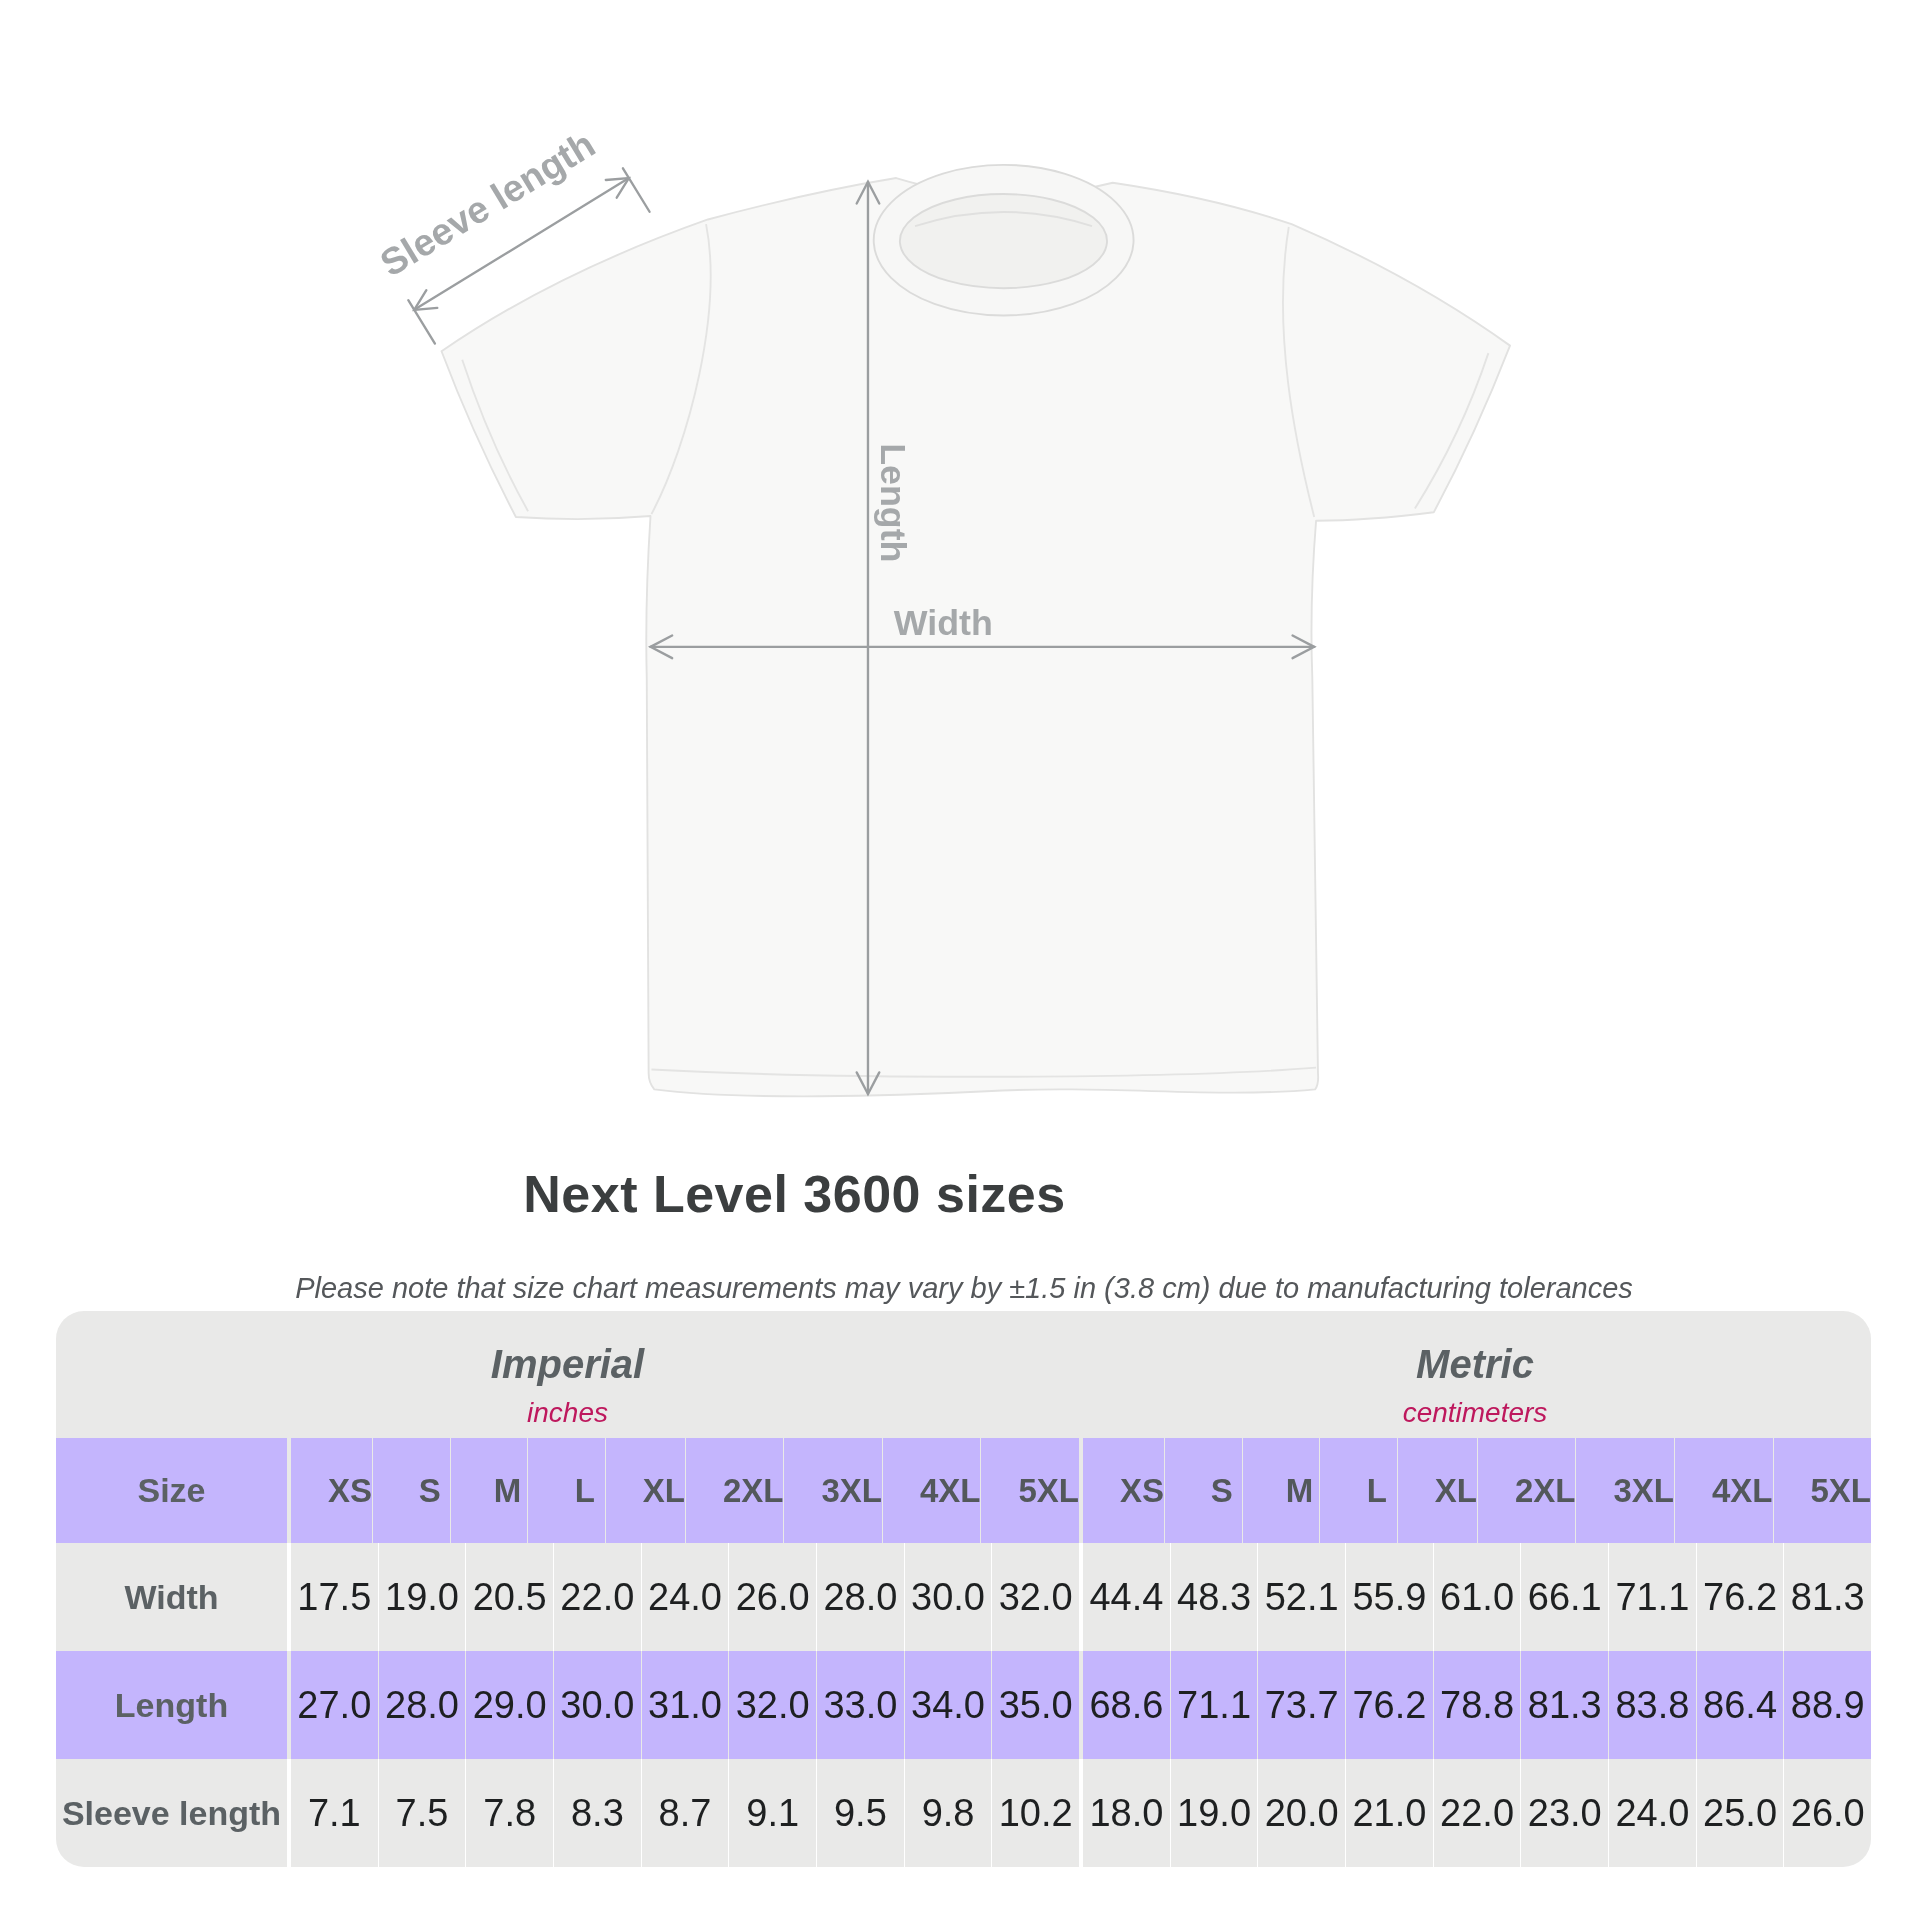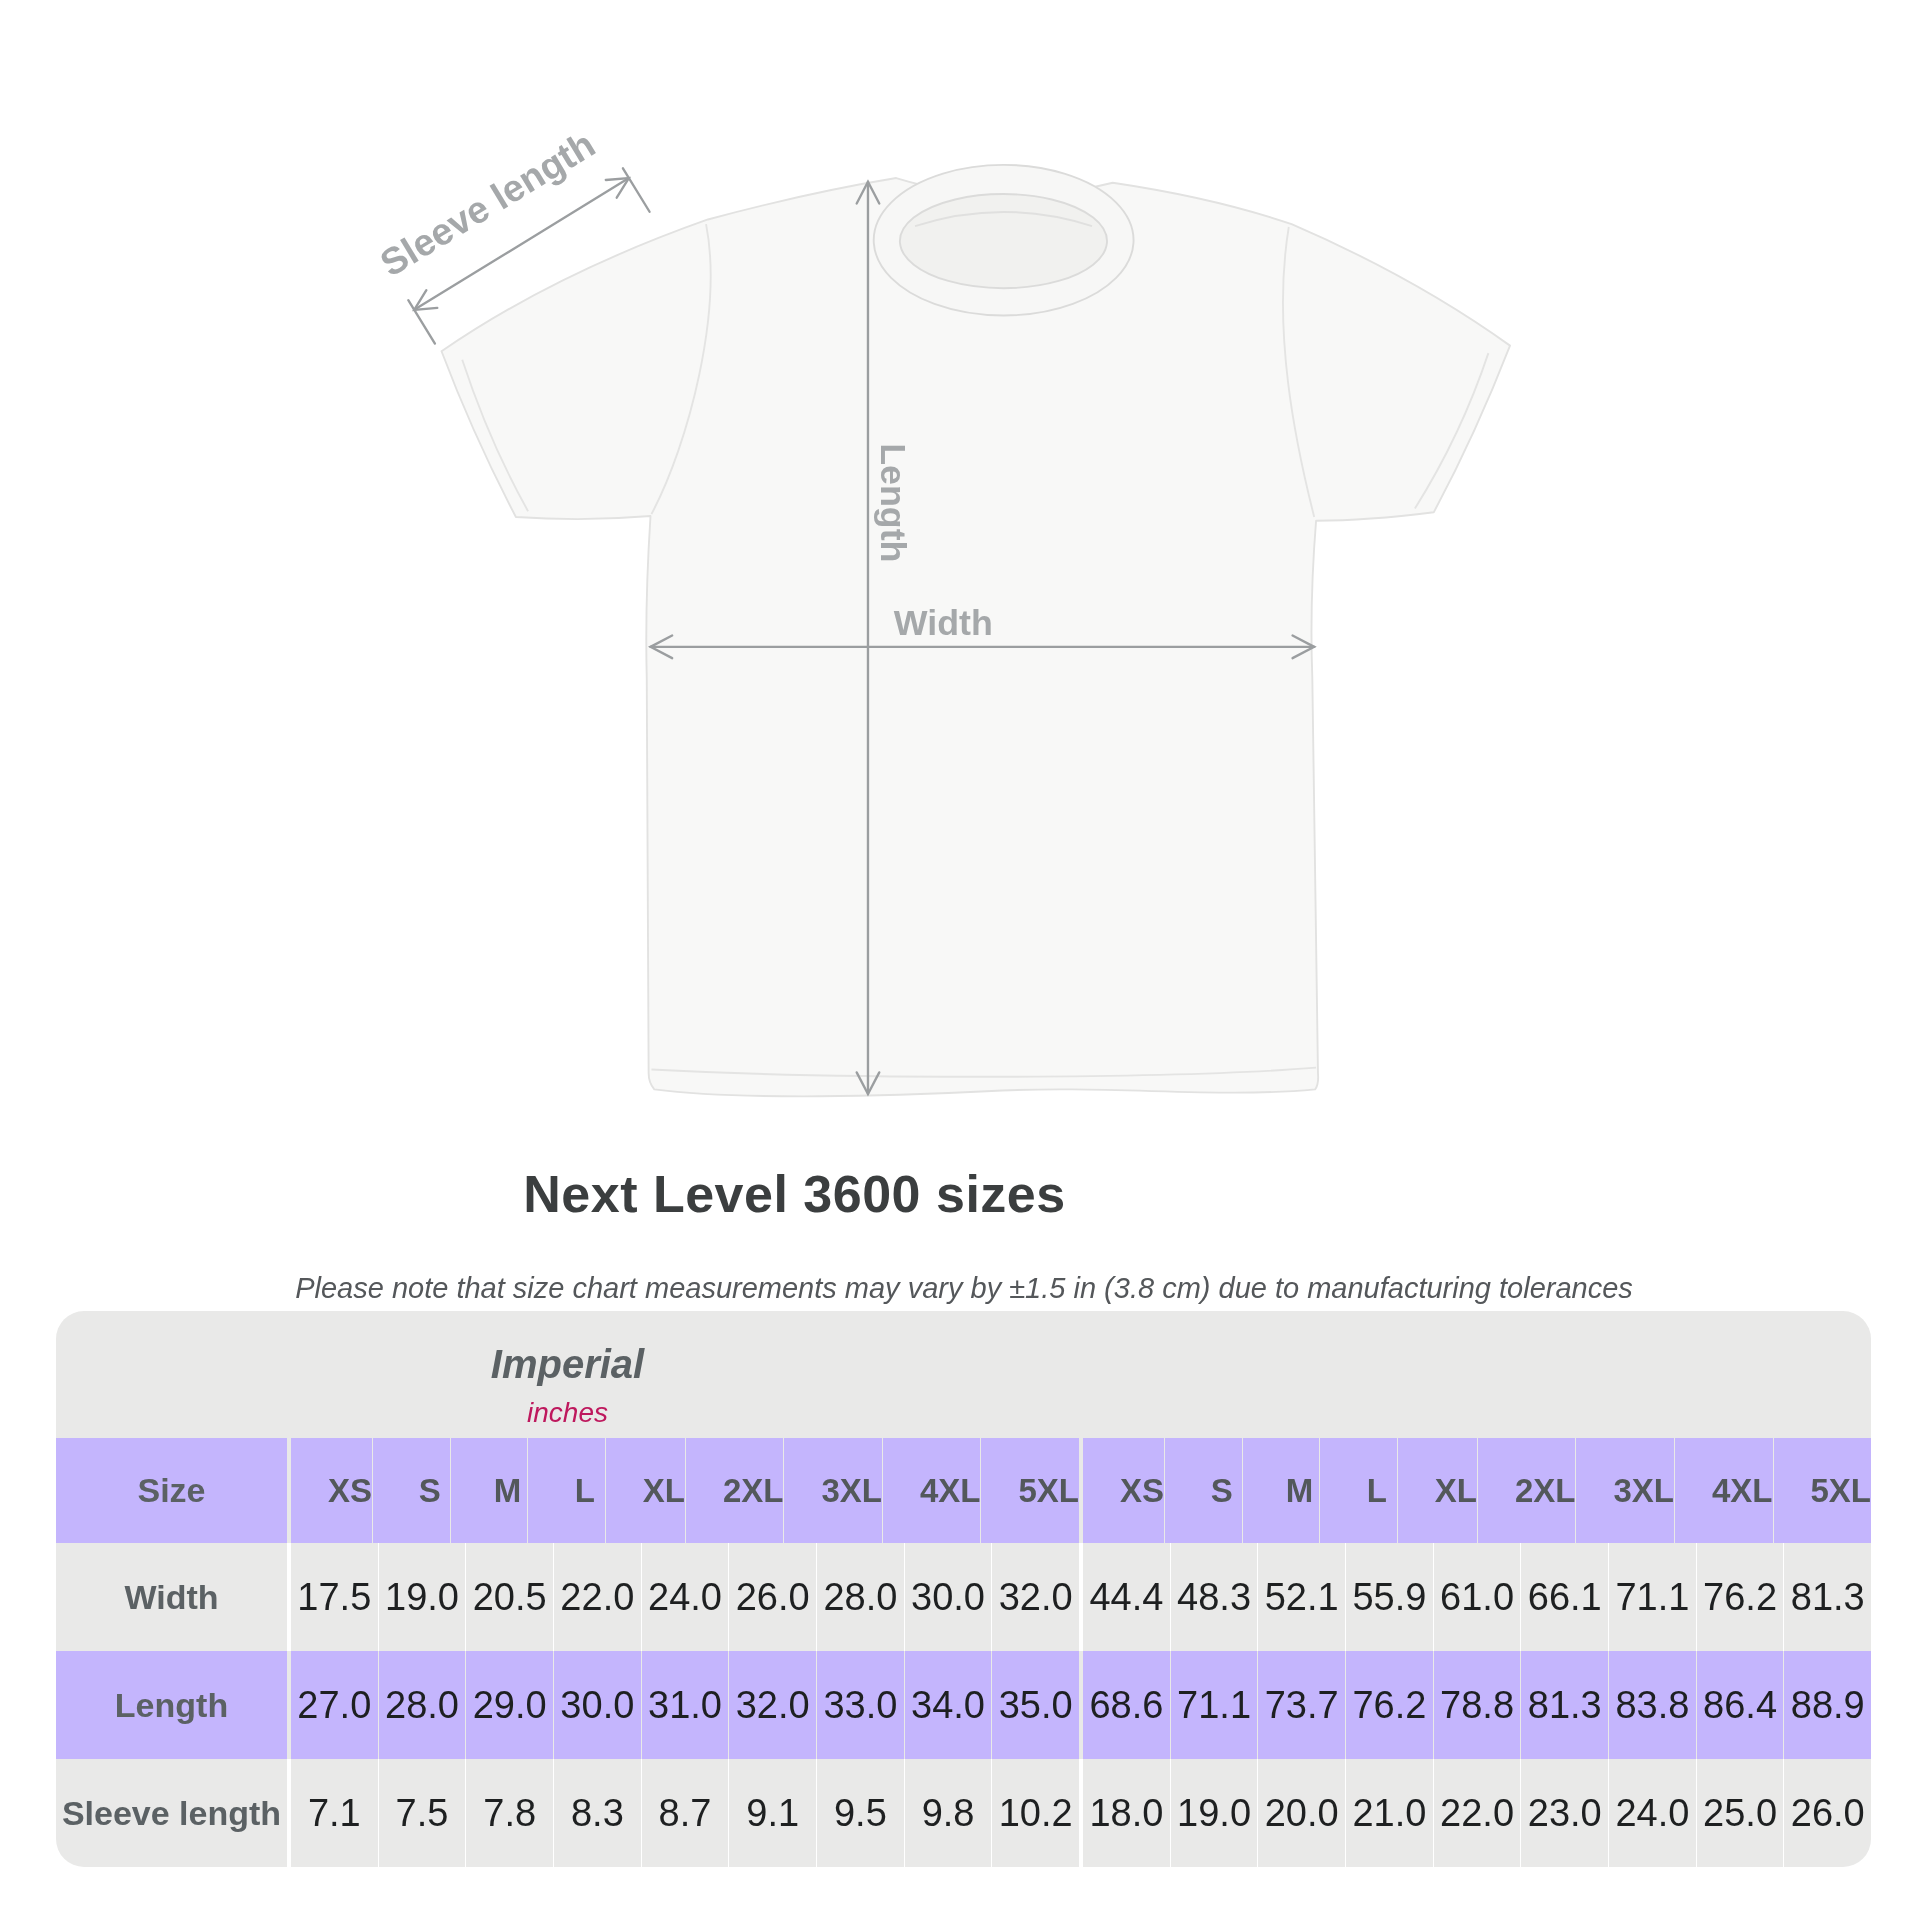--- a/index.html
+++ b/index.html
@@ -117,20 +117,24 @@
 </div>
 
 <div class="title">Next Level 3600 sizes</div>
 <div class="subtitle">Please note that size chart measurements may vary by ±1.5 in (3.8 cm) due to manufacturing tolerances</div>
 
 <div class="size-table">
   <div class="trow groups gray">
     <div class="gcell imp">
       <div class="gname">Imperial</div>
       <div class="gunit">inches</div>
+    </div>
+    <div class="gcell met">
+      <div class="gname">Metric</div>
+      <div class="gunit">centimeters</div>
     </div>
   </div>
   <div class="trow heads white" id="head-row">
       <div class="lcell">Size</div>
       <div class="c hd first">XS</div>
       <div class="c hd">S</div>
       <div class="c hd">M</div>
       <div class="c hd">L</div>
       <div class="c hd">XL</div>
       <div class="c hd">2XL</div>

